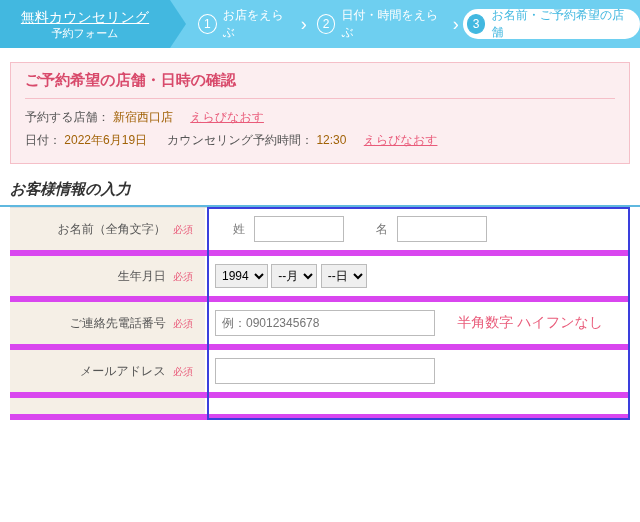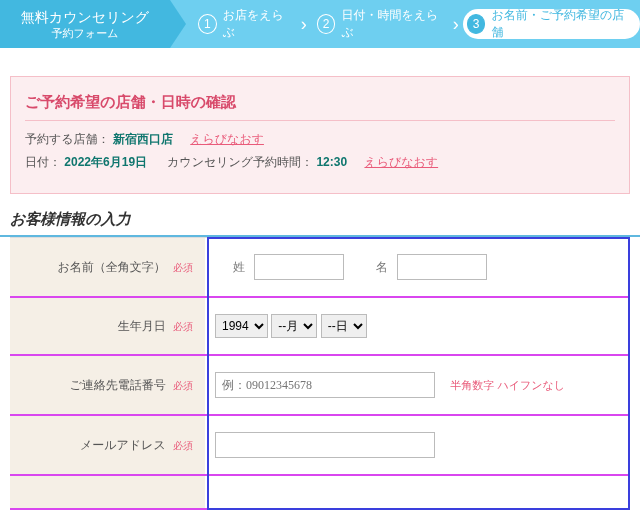--- a/index.html
+++ b/index.html
@@ -2,52 +2,52 @@
 <html><head>
 <meta charset="utf-8">
 <style>
   * { box-sizing: border-box; margin: 0; padding: 0; }
   body { font-family: "Hiragino Kaku Gothic Pro", "Meiryo", sans-serif; font-size: 12px; color: #333; background: #fff; width: 640px; }
 
   
   .stepper { display: flex; align-items: stretch; background: #6ecff0; height: 48px; }
   .stepper-title { background: #42b8e0; color: #fff; width: 170px; display: flex; flex-direction: column; align-items: center; justify-content: center; line-height: 1.3; position: relative; }
   .stepper-title::after { content: ""; position: absolute; right: -16px; top: 0; border-top: 24px solid transparent; border-bottom: 24px solid transparent; border-left: 16px solid #42b8e0; }
-  .stepper-title .t1 { font-size: 14px; }
+  .stepper-title .t1 { font-size: 14px; text-decoration: underline; }
   .stepper-title .t2 { font-size: 11px; text-align: center; }
   .steps { flex: 1; display: flex; align-items: center; padding-left: 22px; gap: 4px; font-size: 12px; }
   .step { display: flex; align-items: center; color: #fff; position: relative; padding: 0 6px; }
   .step .num { width: 20px; height: 20px; border-radius: 50%; border: 1.5px solid #fff; display: inline-flex; align-items: center; justify-content: center; margin-right: 6px; font-size: 12px; background: transparent; color: #fff; }
   .step.active { background: #fff; color: #42b8e0; border-radius: 16px; height: 30px; padding: 0 14px 0 4px; }
   .step.active .num { background: #42b8e0; border-color: #42b8e0; color: #fff; }
   .chev { color: #fff; font-size: 18px; }
 
   
-  .confirm-box { margin: 28px 10px 16px; border: 1px solid #f5bfc8; background: #fceef0; padding: 16px 14px; }
+  .confirm-box { margin: 14px 10px 16px; border: 1px solid #f5bfc8; background: #fceef0; padding: 8px 14px; }
   .confirm-title { color: #d84a6b; font-weight: bold; font-size: 15px; border-bottom: 1px solid #f5bfc8; padding-bottom: 8px; margin-bottom: 10px; }
   .confirm-row { font-size: 12px; color: #555; margin-bottom: 6px; }
-  .pink { color: #0f766e; font-weight: bold; }
+  .pink { color: #a16207; }
   .link { color: #e95b7a; text-decoration: underline; cursor: pointer; margin-left: 4px; }
 
   
   .sec-title { font-size: 15px; color: #333; margin: 0 10px 6px; font-weight: bold; font-style: italic; }
   .sec-rule { height: 2px; background: linear-gradient(#7bc4e0,#7bc4e0); margin: 0 0 0 0; border-top: 2px solid #5fb8df; }
 
   
   .form-wrap { position: relative; margin: 0 10px; }
   table.form { width: 100%; border-collapse: collapse; }
-  table.form td { border-top: 1px solid #ddd; border-bottom: 2px solid #d946ef; padding: 16px 10px; vertical-align: middle; }
+  table.form td { border-top: 1px solid #ddd; border-bottom: 6px solid #d946ef; padding: 8px 10px; vertical-align: middle; }
   table.form td.lab { width: 195px; background: #f5efe6; text-align: right; color: #555; padding-right: 12px; }
   .req { color: #e95b7a; font-size: 10px; margin-left: 4px; }
   .field-outline { position: absolute; top: 0; left: 197px; right: 0; bottom: 0; border: 2px solid #3a3fdd; pointer-events: none; }
   .inline-lab { display: inline-block; width: 30px; color: #777; font-size: 12px; text-align: right; margin-right: 6px; }
   input[type=text] { border: 1px solid #bbb; height: 26px; width: 90px; padding: 0 6px; font-size: 12px; }
-  .wide { width: 220px !important; font-family: Liberation Serif, serif; }
+  .wide { width: 220px !important; }
   select { border: 1px solid #bbb; height: 24px; font-size: 12px; padding: 0 2px; }
-  .hint { color: #e95b7a; font-size: 11px; margin-left: 12px; }
+  .hint { color: #e95b7a; font-size: 14px; margin-left: 19px; }
 </style>
 </head>
 <body>
 
 <div class="stepper">
   <div class="stepper-title">
     <span class="t1">無料カウンセリング</span>
     <span class="t2">予約フォーム</span>
   </div>
   <div class="steps">

